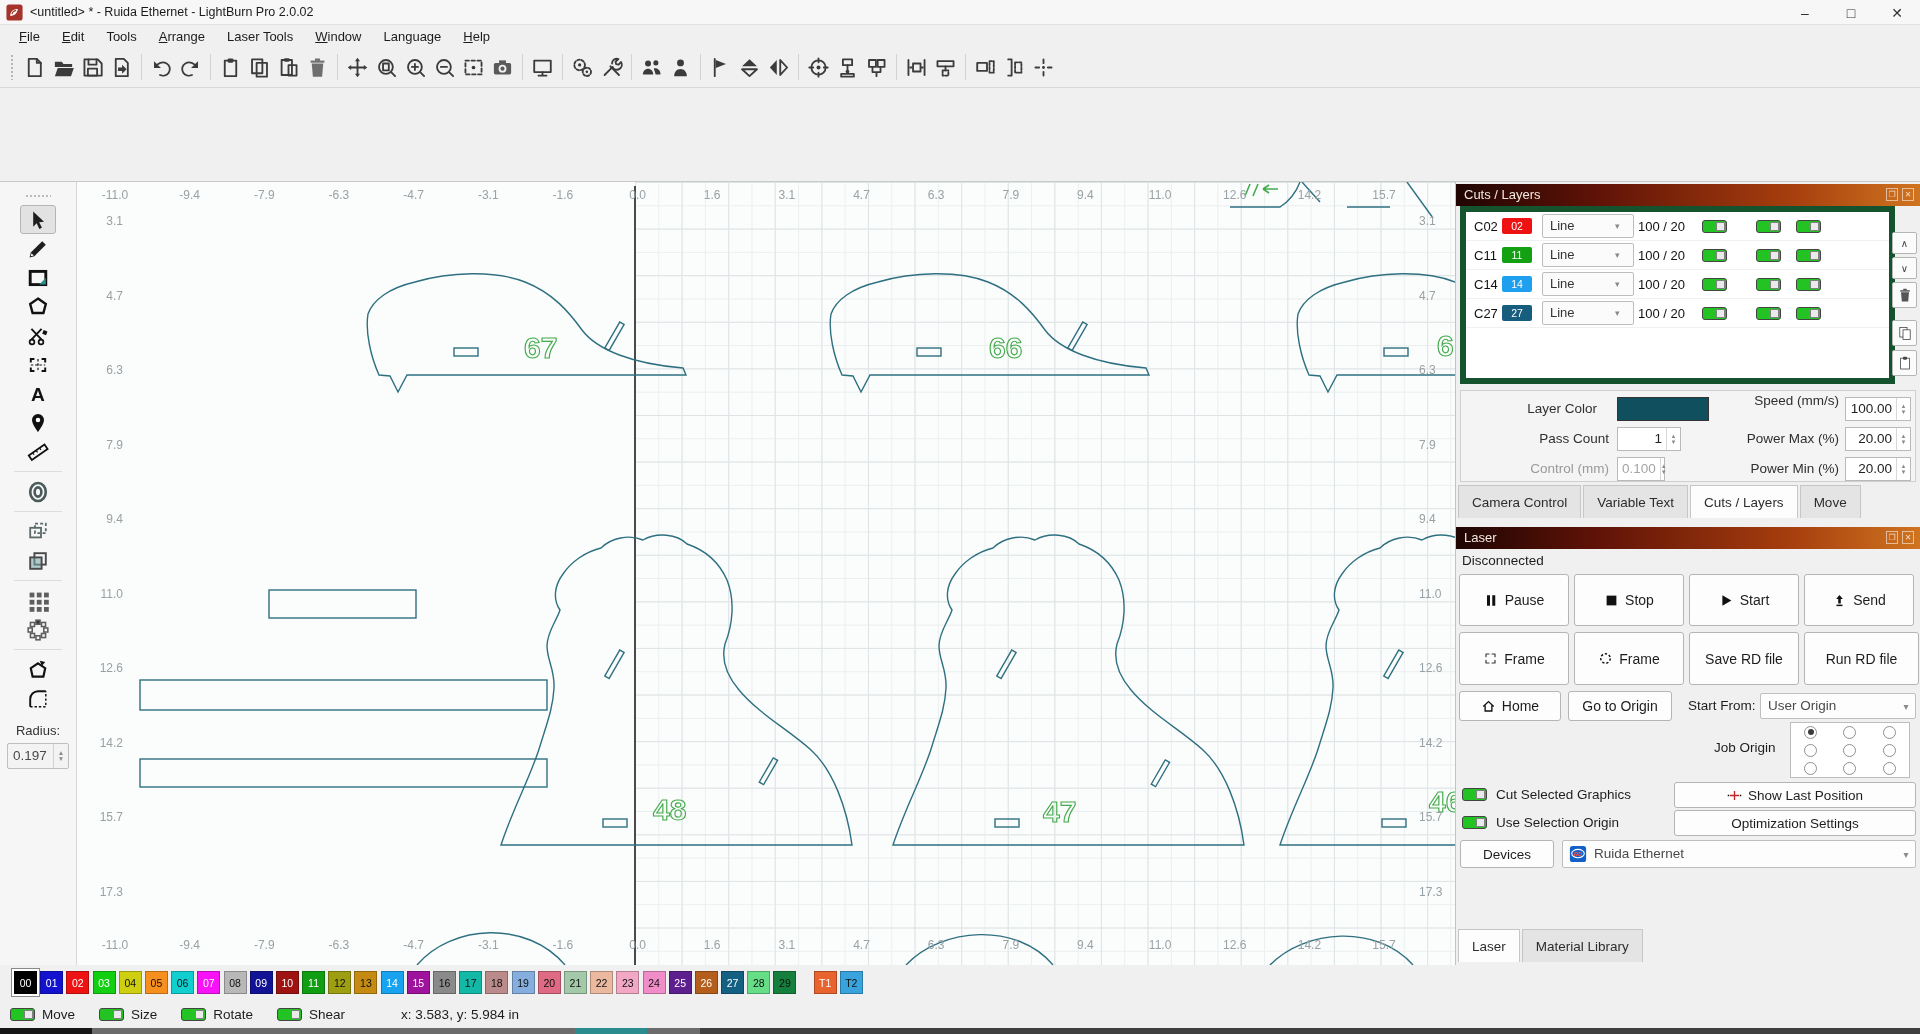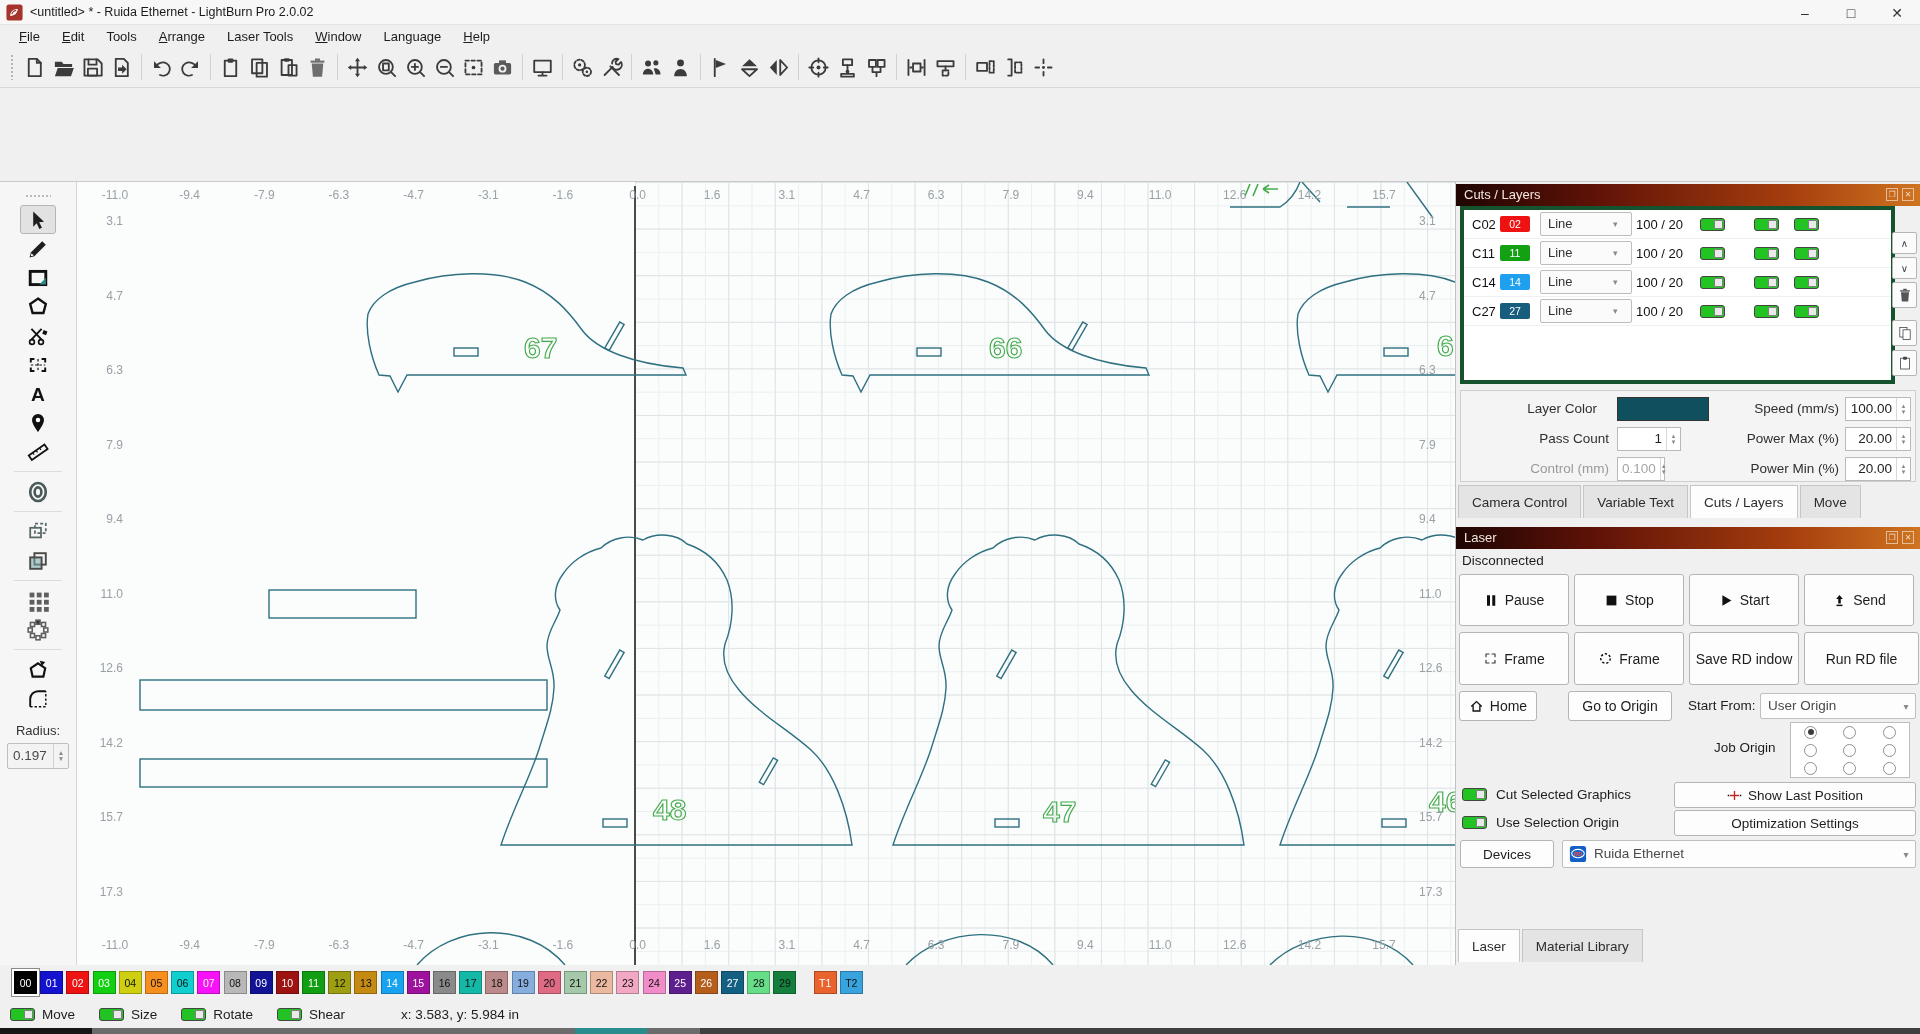--- a/index.html
+++ b/index.html
@@ -52,21 +52,21 @@
 .grid{position:absolute;left:558px;top:0;width:820px;height:783px;
  background-image:linear-gradient(#dfe4e6 1px,transparent 1px),linear-gradient(90deg,#dfe4e6 1px,transparent 1px),linear-gradient(#ecefef 1px,transparent 1px),linear-gradient(90deg,#ecefef 1px,transparent 1px);
  background-size:46.6px 46.6px,46.6px 46.6px,23.3px 23.3px,23.3px 23.3px}
 .rl{position:absolute;font-size:12px;color:#98a1a5;white-space:nowrap}
 #shapes{position:absolute;left:0;top:0}
 
 .panel{position:absolute;left:1455px;top:182px;width:465px;height:783px;background:#f0f0f0;border-left:1px solid #c2c2c2}
 .ptitle{position:absolute;left:0;right:0;height:22px;background:linear-gradient(90deg,#1f0503,#5f1207 30%,#a63e0e 72%,#cf7420);color:#f2e8e0;font-size:13px;line-height:22px;padding-left:8px}
 .ptic{position:absolute;top:4px;width:12px;height:13px;border:1px solid rgba(255,255,255,.55);color:rgba(255,255,255,.75);font-size:8px;line-height:11px;text-align:center}
 .lheader{position:absolute;font-size:13px;color:#111}
-.listbox{position:absolute;left:4px;top:24px;width:435px;height:178px;background:#fff;border:4px solid #14532d}
+.listbox{position:absolute;left:4px;top:24px;width:435px;height:178px;background:#fff;border:6px solid #14532d}
 .lrow{position:relative;height:29px;border-bottom:1px solid #f0f0f0;display:flex;align-items:center}
 .lrow .id{position:absolute;left:8px;font-size:13px;color:#111}
 .badge{position:absolute;left:36px;width:30px;height:16px;border-radius:2px;color:#fff;font-size:10.5px;text-align:center;line-height:16px}
 .lmode{position:absolute;left:76px;width:92px;height:24px;background:#fbfbfb;border:1px solid #bdbdbd;border-radius:2px;display:flex}
 .lmode .v{flex:1;padding-left:7px;line-height:22px;font-size:13px;color:#333}
 .lmode .c{width:18px;color:#8a8a8a;font-size:9px;line-height:22px}
 .spd{position:absolute;left:172px;font-size:13px;color:#111}
 .gtoggle{position:absolute;width:25px;height:13px;border:1px solid #444;border-radius:3px;background:#22c322}
 .gtoggle .k{position:absolute;right:1px;top:1px;width:9px;height:9px;background:#eaeaea;border:1px solid #7f7f7f;border-radius:1px}
 .sidebtn{position:absolute;width:25px;height:22px;background:#fbfbfb;border:1px solid #b5b5b5;border-radius:2px;display:flex;align-items:center;justify-content:center;font-size:10px;color:#444}
@@ -866,21 +866,21 @@
     <div class="sidebtn" style="left:436px;top:168px;height:26px">
         <svg viewBox="0 0 20 20">
           <rect stroke="#444" fill="#fff" x="4.5" y="4" width="11" height="13.5"></rect>
           <rect fill="#444" x="7.5" y="2.2" width="5" height="3.6" rx="1"></rect>
         </svg>
       </div>
 
     <div class="setbox">
       <div class="slabel" style="left:8px;top:10px;width:128px">Layer Color</div>
       <div class="swatch" style="left: 156px; top: 6px; background: rgb(15, 79, 94);" id="layer-color-swatch"></div>
-      <div class="slabel" style="left:250px;top:10px;width:128px">Speed (mm/s)</div>
+      <div class="slabel" style="left:250px;top:2px;width:128px">Speed (mm/s)</div>
       <div class="sinput" style="left:384px;top:6px;width:66px">
           <span class="v">100.00</span>
           <span class="a">▲<br>▼</span>
         </div>
       <div class="slabel" style="left:20px;top:40px;width:128px">Pass Count</div>
       <div class="sinput" style="left:156px;top:36px;width:64px">
           <span class="v">1</span>
           <span class="a">▲<br>▼</span>
         </div>
       <div class="slabel" style="left:250px;top:40px;width:128px">Power Max (%)</div>
@@ -945,27 +945,27 @@
           </svg>
           <span>Frame</span>
         </div>
         <div class="lbtn" style="left: 118px; top: 450px; width: 110px; height: 53px;">
           <svg viewBox="0 0 20 20" style="height: 15px; width: 15px;">
             <circle stroke="#111" stroke-width="2" stroke-dasharray="3 2.6" fill="none" cx="10" cy="10" r="6.3"></circle>
           </svg>
           <span>Frame</span>
         </div>
         <div class="lbtn" style="left: 233px; top: 450px; width: 110px; height: 53px;">
-          <span>Save RD indow</span>
+          <span>Save RD file</span>
         </div>
         <div class="lbtn" style="left: 348px; top: 450px; width: 115px; height: 53px;">
           <span>Run RD file</span>
         </div>
       </div>
-    <div class="lbtn" style="left:3px;top:509px;width:78px;height:30px">
+    <div class="lbtn" style="left:3px;top:509px;width:102px;height:30px">
         <svg viewBox="0 0 20 20">
           <path stroke="#111" stroke-width="1.8" fill="none" d="M3 10l7-6.5L17 10M5.5 8.8V16h9V8.8"></path>
         </svg>
         <span>Home</span>
       </div>
     <div class="lbtn" style="left:112px;top:509px;width:104px;height:30px">
         <span>Go to Origin</span>
       </div>
     <div class="tgrow-label" style="left:232px;top:516px">Start From:</div>
     <div class="dd" style="left:304px;top:511px;width:156px;background:#fdfdfd">

